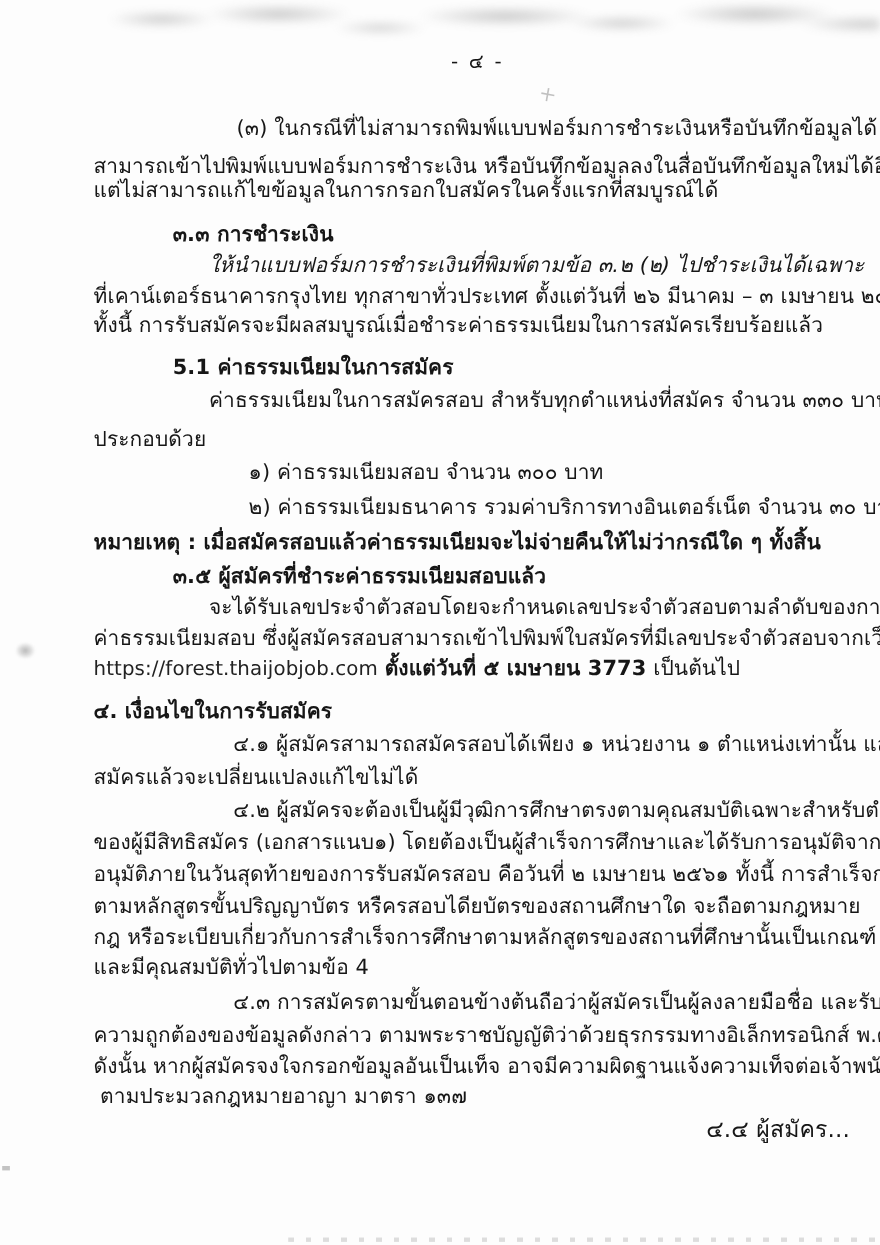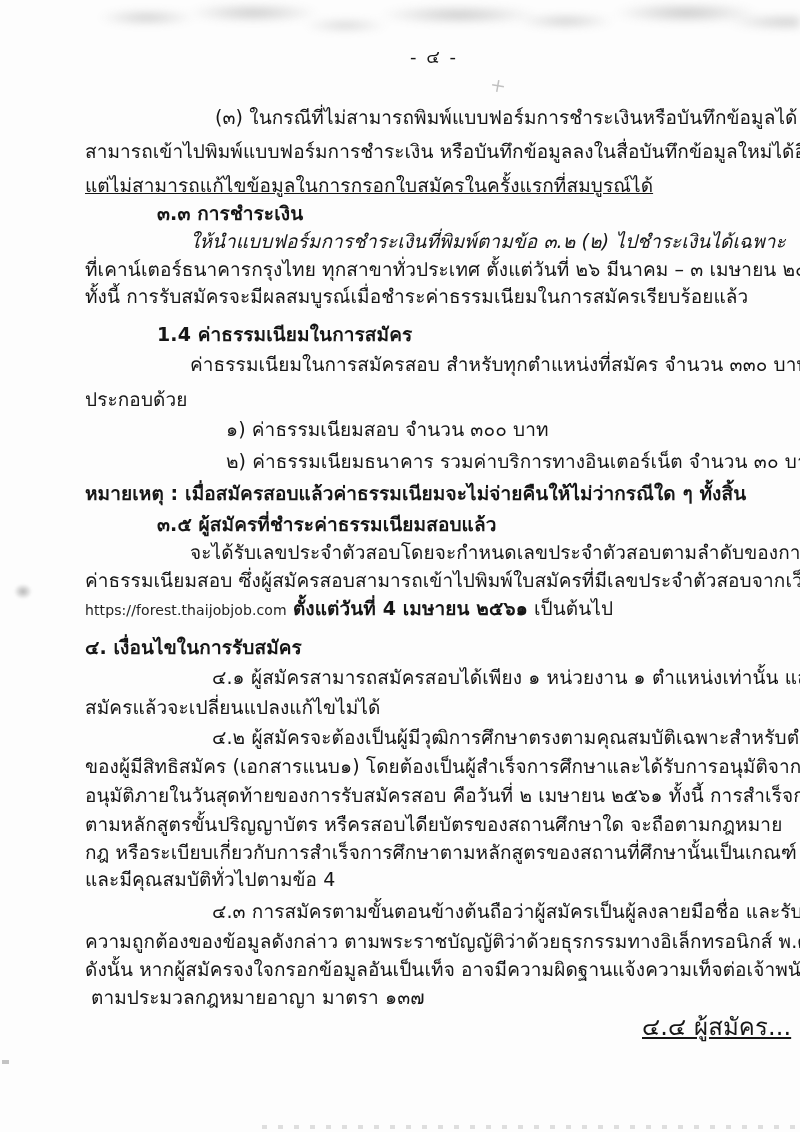--- a/index.html
+++ b/index.html
@@ -13,23 +13,23 @@
     color:#161616;
   }
   .line{
     position:absolute;
     white-space:nowrap;
     font-size:19px;
     line-height:26px;
     letter-spacing:.1px;
   }
   .b{font-weight:700;}
-  .latin{font-size:14px;color:#222;}
+  .latin{font-size:18px;color:#222;}
   .pagenum{font-size:18px;letter-spacing:2px;}
-  .cont{font-size:24px;text-decoration:underline;}
+  .cont{font-size:21px;}
   
   .artifact-top{
     position:absolute;left:90px;top:0;width:710px;height:46px;
     filter:blur(4px);opacity:.45;pointer-events:none;
     background-image:
       radial-gradient(ellipse 70px 11px at 8% 38%, #8f8f8f 0%, transparent 70%),
       radial-gradient(ellipse 95px 13px at 23% 28%, #878787 0%, transparent 70%),
       radial-gradient(ellipse 60px 9px at 36% 55%, #9a9a9a 0%, transparent 70%),
       radial-gradient(ellipse 115px 13px at 52% 32%, #868686 0%, transparent 70%),
       radial-gradient(ellipse 70px 10px at 67% 46%, #8f8f8f 0%, transparent 70%),
@@ -66,40 +66,40 @@
   <div class="artifact-top"></div>
   <div class="artifact-plus"></div>
   <div class="artifact-smudge"></div>
   <div class="artifact-bottom"></div>
   <div class="artifact-speck"></div>
 
   <div class="line pagenum" style="left:410px;top:44px;">- ๔ -</div>
 
   <div class="line" style="left:215px;top:104px;">(๓) ในกรณีที่ไม่สามารถพิมพ์แบบฟอร์มการชำระเงินหรือบันทึกข้อมูลได้ ผู้สมัคร</div>
   <div class="line" style="left:85px;top:138px;">สามารถเข้าไปพิมพ์แบบฟอร์มการชำระเงิน หรือบันทึกข้อมูลลงในสื่อบันทึกข้อมูลใหม่ได้อีก</div>
-  <div class="line" style="left:85px;top:172px;text-decoration:underline;">แต่ไม่สามารถแก้ไขข้อมูลในการกรอกใบสมัครในครั้งแรกที่สมบูรณ์ได้</div>
+  <div class="line" style="left:85px;top:160px;">แต่ไม่สามารถแก้ไขข้อมูลในการกรอกใบสมัครในครั้งแรกที่สมบูรณ์ได้</div>
 
   <div class="line b" style="left:157px;top:200px;">๓.๓ การชำระเงิน</div>
   <div class="line" style="left:190px;top:228px;font-style:italic;">ให้นำแบบฟอร์มการชำระเงินที่พิมพ์ตามข้อ ๓.๒ (๒) ไปชำระเงินได้เฉพาะ</div>
   <div class="line" style="left:85px;top:256px;">ที่เคาน์เตอร์ธนาคารกรุงไทย ทุกสาขาทั่วประเทศ ตั้งแต่วันที่ ๒๖ มีนาคม – ๓ เมษายน ๒๕๖๑</div>
   <div class="line" style="left:85px;top:283px;">ทั้งนี้ การรับสมัครจะมีผลสมบูรณ์เมื่อชำระค่าธรรมเนียมในการสมัครเรียบร้อยแล้ว</div>
 
-  <div class="line b" style="left:157px;top:321px;">1.4 ค่าธรรมเนียมในการสมัคร</div>
+  <div class="line b" style="left:157px;top:321px;">5.1 ค่าธรรมเนียมในการสมัคร</div>
   <div class="line" style="left:190px;top:351px;">ค่าธรรมเนียมในการสมัครสอบ สำหรับทุกตำแหน่งที่สมัคร จำนวน ๓๓๐ บาท</div>
   <div class="line" style="left:85px;top:386px;">ประกอบด้วย</div>
   <div class="line" style="left:226px;top:416px;">๑) ค่าธรรมเนียมสอบ จำนวน ๓๐๐ บาท</div>
   <div class="line" style="left:226px;top:448px;">๒) ค่าธรรมเนียมธนาคาร รวมค่าบริการทางอินเตอร์เน็ต จำนวน ๓๐ บาท</div>
   <div class="line b" style="left:85px;top:480px;">หมายเหตุ : เมื่อสมัครสอบแล้วค่าธรรมเนียมจะไม่จ่ายคืนให้ไม่ว่ากรณีใด ๆ ทั้งสิ้น</div>
 
   <div class="line b" style="left:157px;top:511px;">๓.๕ ผู้สมัครที่ชำระค่าธรรมเนียมสอบแล้ว</div>
   <div class="line" style="left:190px;top:539px;">จะได้รับเลขประจำตัวสอบโดยจะกำหนดเลขประจำตัวสอบตามลำดับของการชำระ</div>
   <div class="line" style="left:85px;top:567px;">ค่าธรรมเนียมสอบ ซึ่งผู้สมัครสอบสามารถเข้าไปพิมพ์ใบสมัครที่มีเลขประจำตัวสอบจากเว็บไซต์</div>
   <div class="line" style="left:85px;top:595px;">
     <span class="latin">https://forest.thaijobjob.com</span>
-    <span class="b">ตั้งแต่วันที่ 4 เมษายน ๒๕๖๑</span>
+    <span class="b">ตั้งแต่วันที่ ๕ เมษายน 3773</span>
     <span>เป็นต้นไป</span>
   </div>
 
   <div class="line b" style="left:85px;top:634px;">๔. เงื่อนไขในการรับสมัคร</div>
 
   <div class="line" style="left:212px;top:664px;">๔.๑ ผู้สมัครสามารถสมัครสอบได้เพียง ๑ หน่วยงาน ๑ ตำแหน่งเท่านั้น และเมื่อเลือก</div>
   <div class="line" style="left:85px;top:694px;">สมัครแล้วจะเปลี่ยนแปลงแก้ไขไม่ได้</div>
 
   <div class="line" style="left:212px;top:724px;">๔.๒ ผู้สมัครจะต้องเป็นผู้มีวุฒิการศึกษาตรงตามคุณสมบัติเฉพาะสำหรับตำแหน่ง</div>
   <div class="line" style="left:85px;top:753px;">ของผู้มีสิทธิสมัคร (เอกสารแนบ๑) โดยต้องเป็นผู้สำเร็จการศึกษาและได้รับการอนุมัติจากผู้มีอำนาจ</div>

